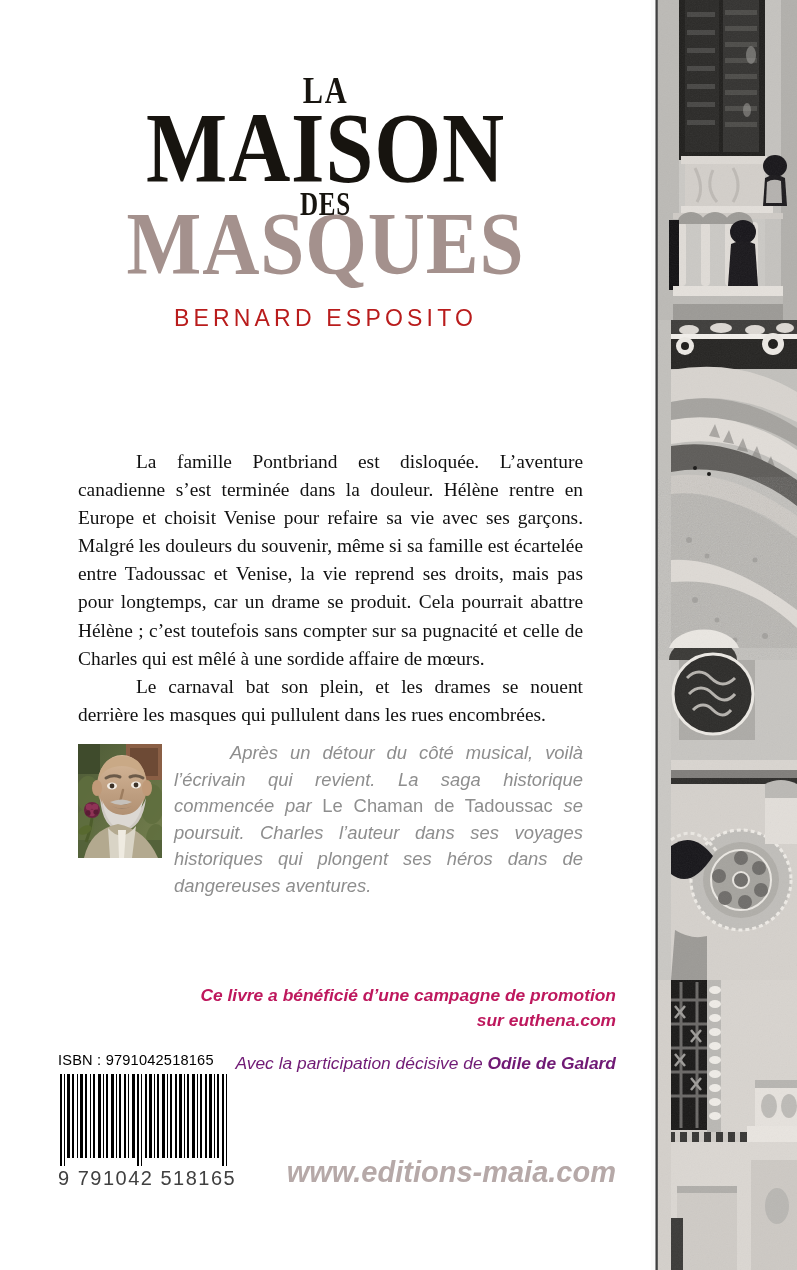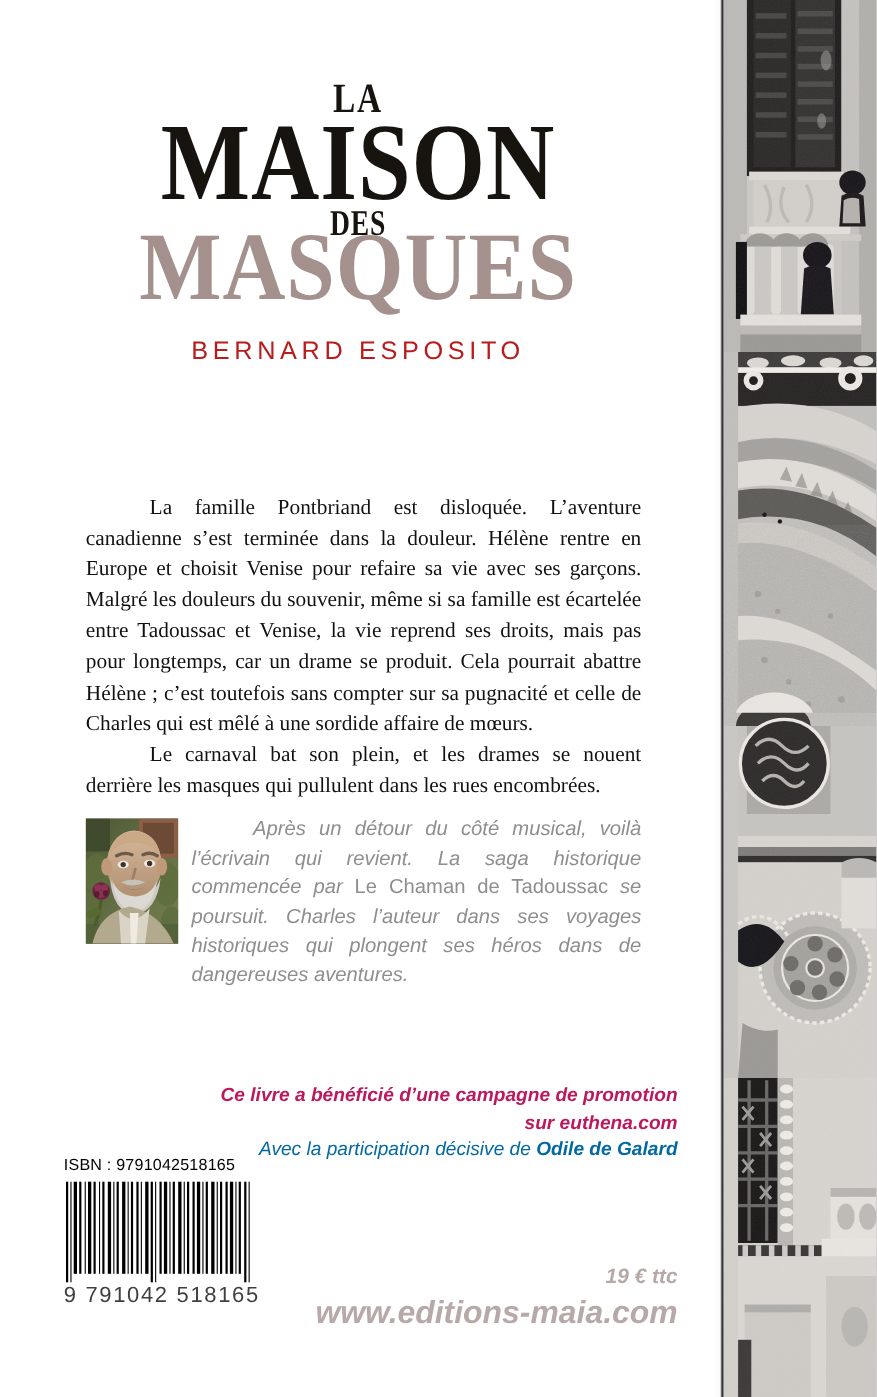--- a/index.html
+++ b/index.html
@@ -147,23 +147,24 @@
     text-align:right;
     font-family:"Liberation Sans", sans-serif;
   }
   .promo-campaign{
     font-style:italic;font-weight:700;
     font-size:17.4px;line-height:24.6px;
     color:#be185d;
     display:block;
   }
   .promo-credit{
+    margin-top:19px;
     font-style:italic;font-weight:400;
     font-size:17.4px;line-height:24px;
-    color:#0369a1;
+    color:#701a75;
     display:block;
   }
   .promo-credit b{font-weight:700;}
 
   
   .isbn-block{
     position:absolute;left:58px;top:1052px;
     width:200px;
   }
   .isbn-label{
@@ -572,18 +573,17 @@
           <rect x="156" y="0" width="1" height="84"></rect>
           <rect x="159" y="0" width="2" height="84"></rect>
           <rect x="164" y="0" width="2" height="92"></rect>
           <rect x="168" y="0" width="1" height="92"></rect>
         </g>
       </svg>
       <span class="barcode-digits">9 791042 518165</span>
     </div>
 
     <div class="price-block">
-      <span class="price">19 € ttc</span>
       <span class="site">www.editions-maia.com</span>
     </div>
 
   </div>
 </div>
 
 </body></html>

